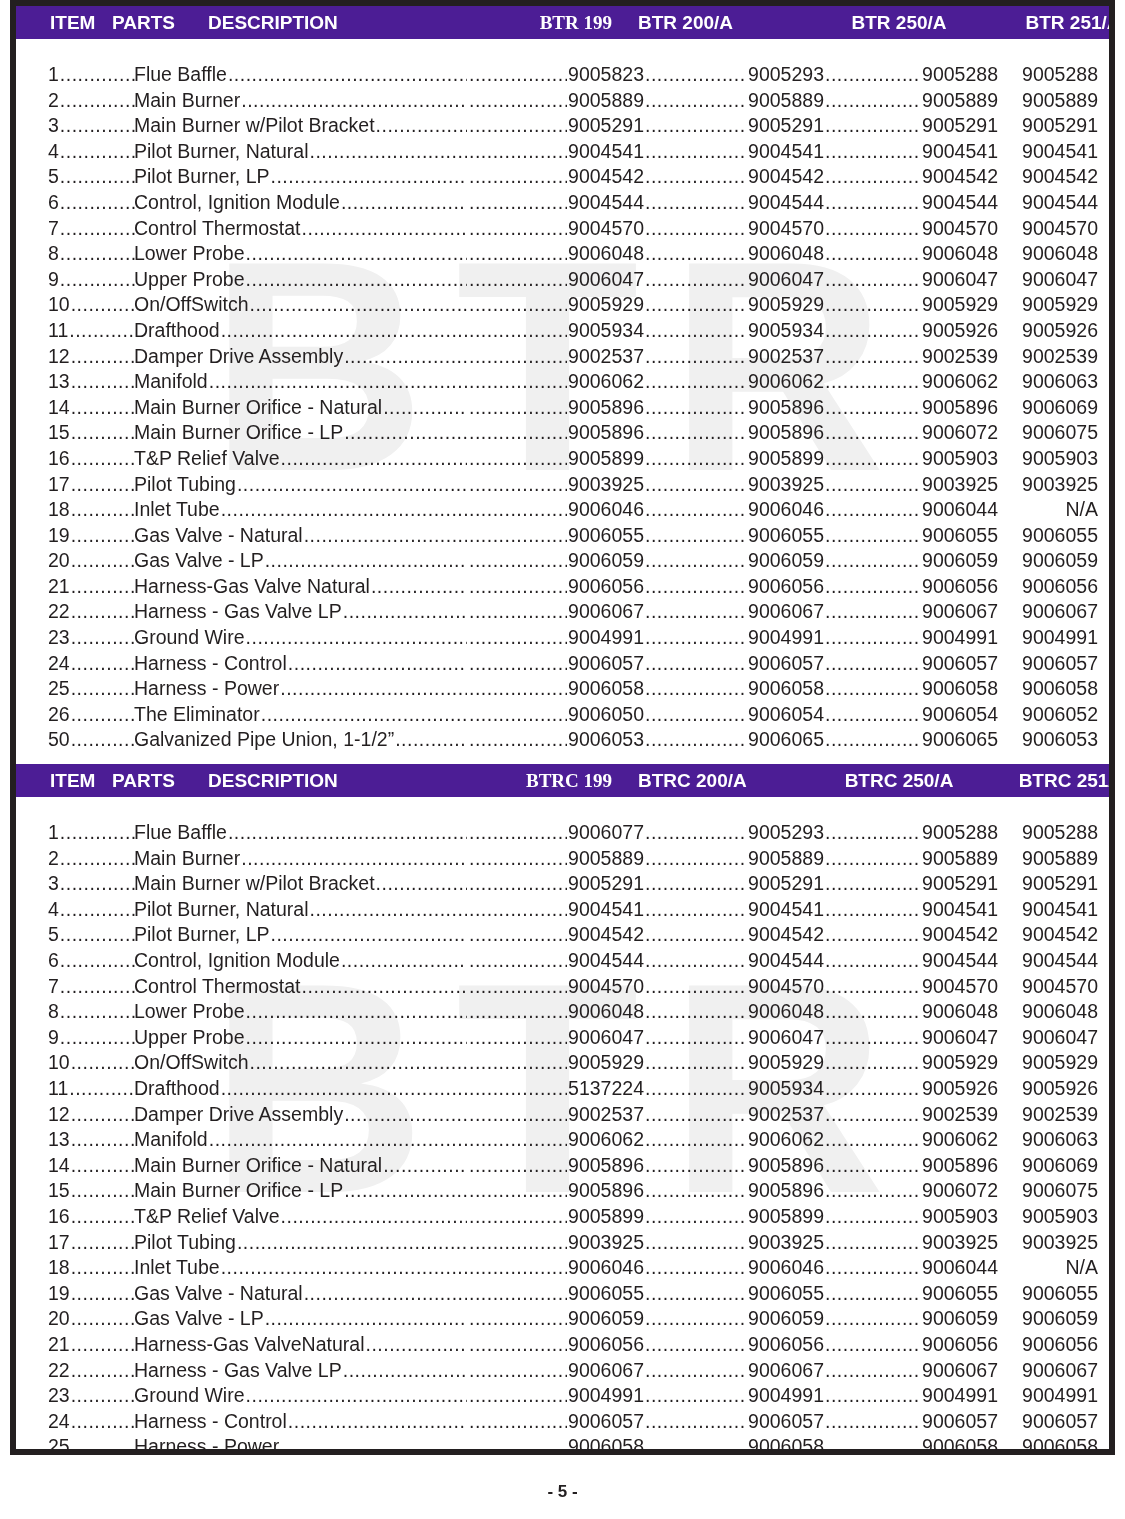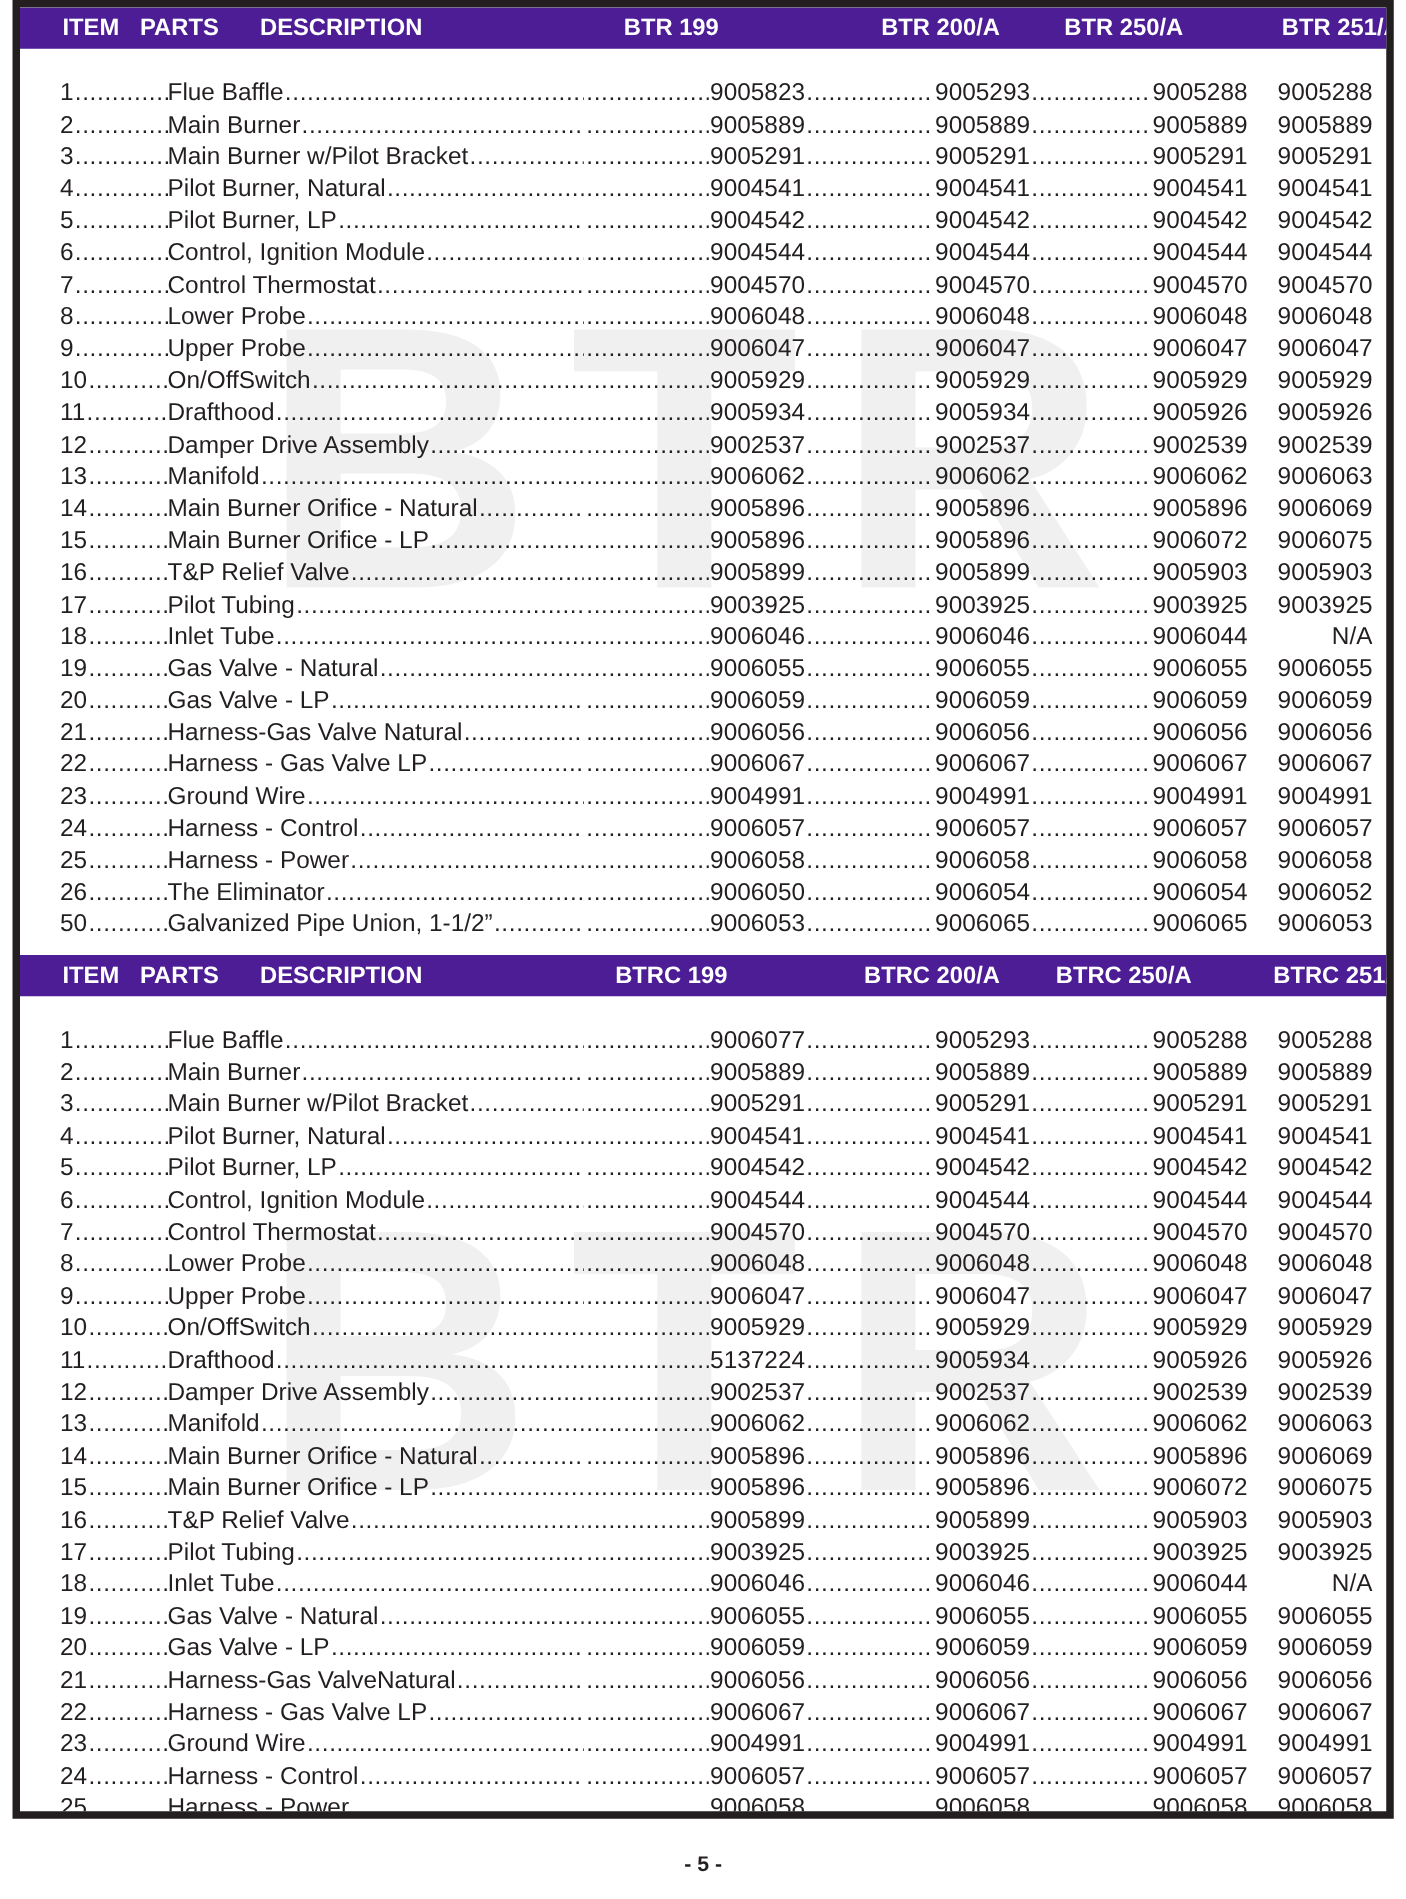--- a/index.html
+++ b/index.html
@@ -67,22 +67,22 @@
     width: calc(100% + 12px);
   }
   .hdr span {
     position: absolute;
     top: 6px;
     white-space: nowrap;
   }
   .hdr .h-item  { left: 40px; }
   .hdr .h-parts { left: 102px; }
   .hdr .h-desc  { left: 198px; }
-  .hdr .h-c1 { left: 452px;  width: 150px; text-align: center; }
-  .hdr .h-c2 { left: 628px;  width: 162px; text-align: right; }
+  .hdr .h-c1 { left: 452px;  width: 150px; text-align: right; font-family: Liberation Serif, serif; }
+  .hdr .h-c2 { left: 628px;  width: 162px; text-align: left; }
   .hdr .h-c3 { left: 808px;  width: 162px; text-align: center; }
   .hdr .h-c4 { left: 982px;  width: 162px; text-align: center; }
 
   
   .table-body {
     padding-top: 24px;
     padding-bottom: 10px;
   }
   .row {
     position: relative;

